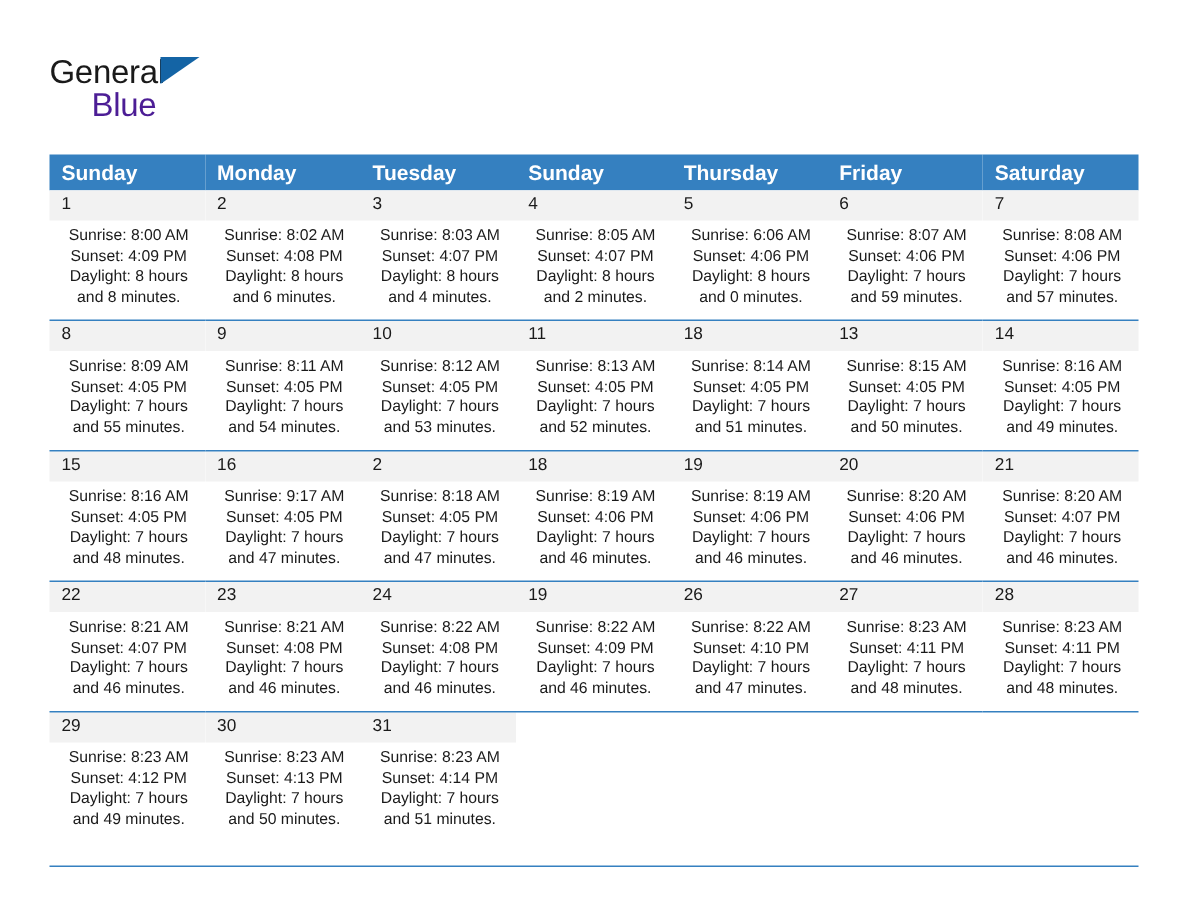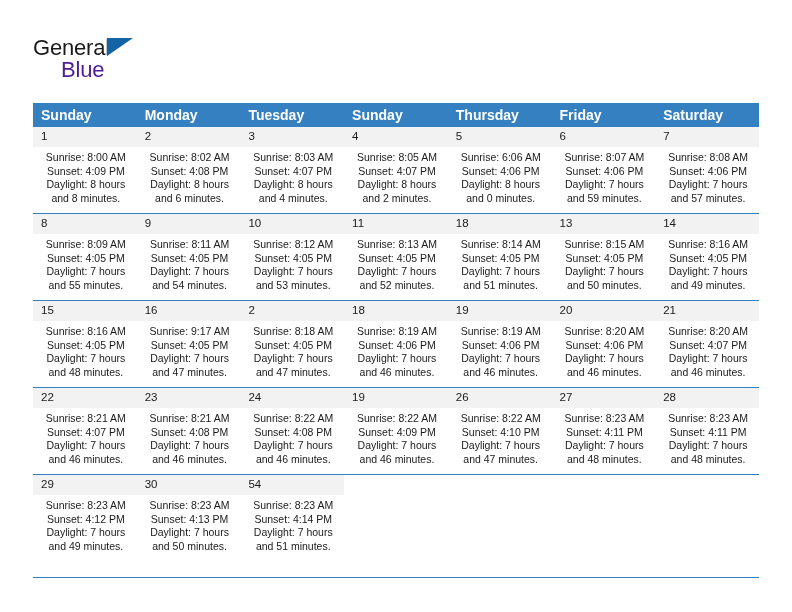--- a/index.html
+++ b/index.html
@@ -530,21 +530,21 @@
               <div class="day-info">
                 <div>Sunrise: 8:23 AM</div>
                 <div>Sunset: 4:13 PM</div>
                 <div>Daylight: 7 hours</div>
                 <div>and 50 minutes.</div>
               </div>
             </div>
           </td>
           <td>
             <div class="cell">
-              <div class="day-num">54</div>
+              <div class="day-num">31</div>
               <div class="day-info">
                 <div>Sunrise: 8:23 AM</div>
                 <div>Sunset: 4:14 PM</div>
                 <div>Daylight: 7 hours</div>
                 <div>and 51 minutes.</div>
               </div>
             </div>
           </td>
           <td>
             <div class="cell empty">

